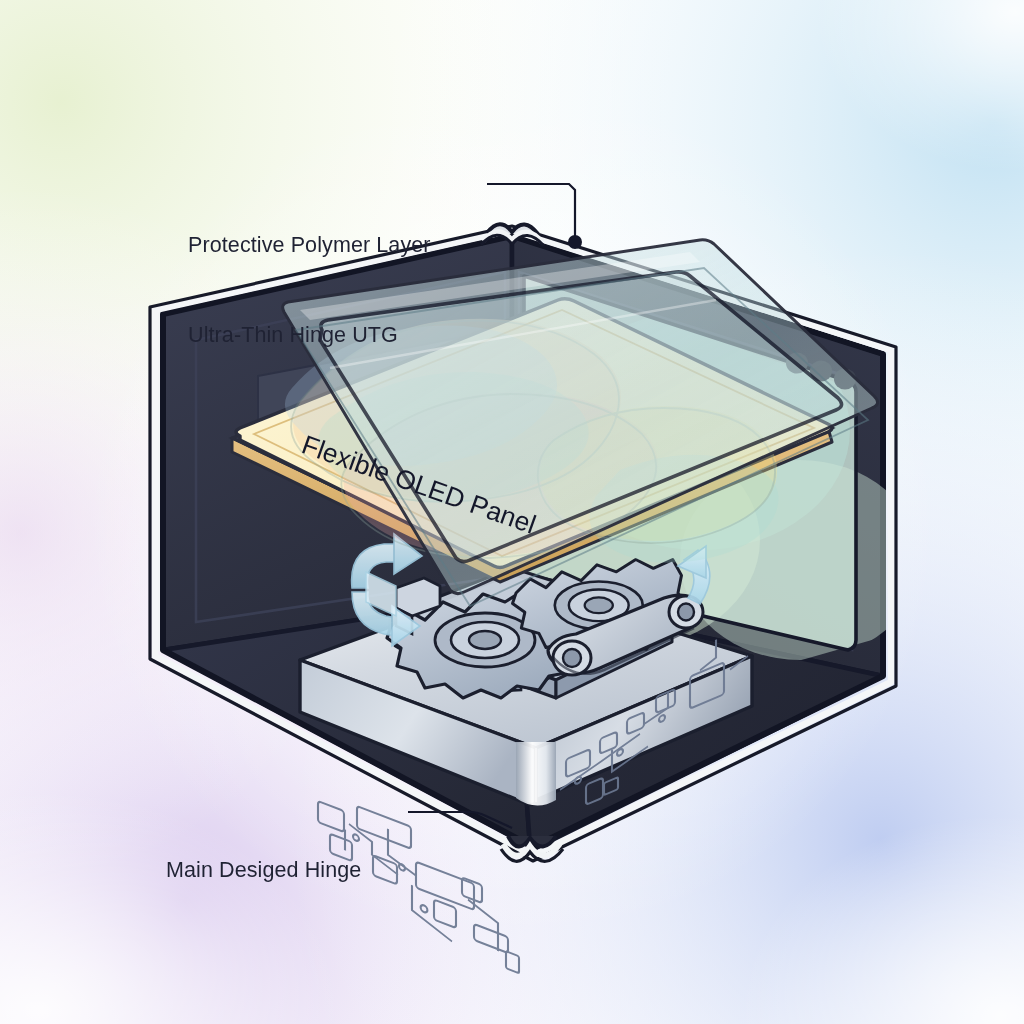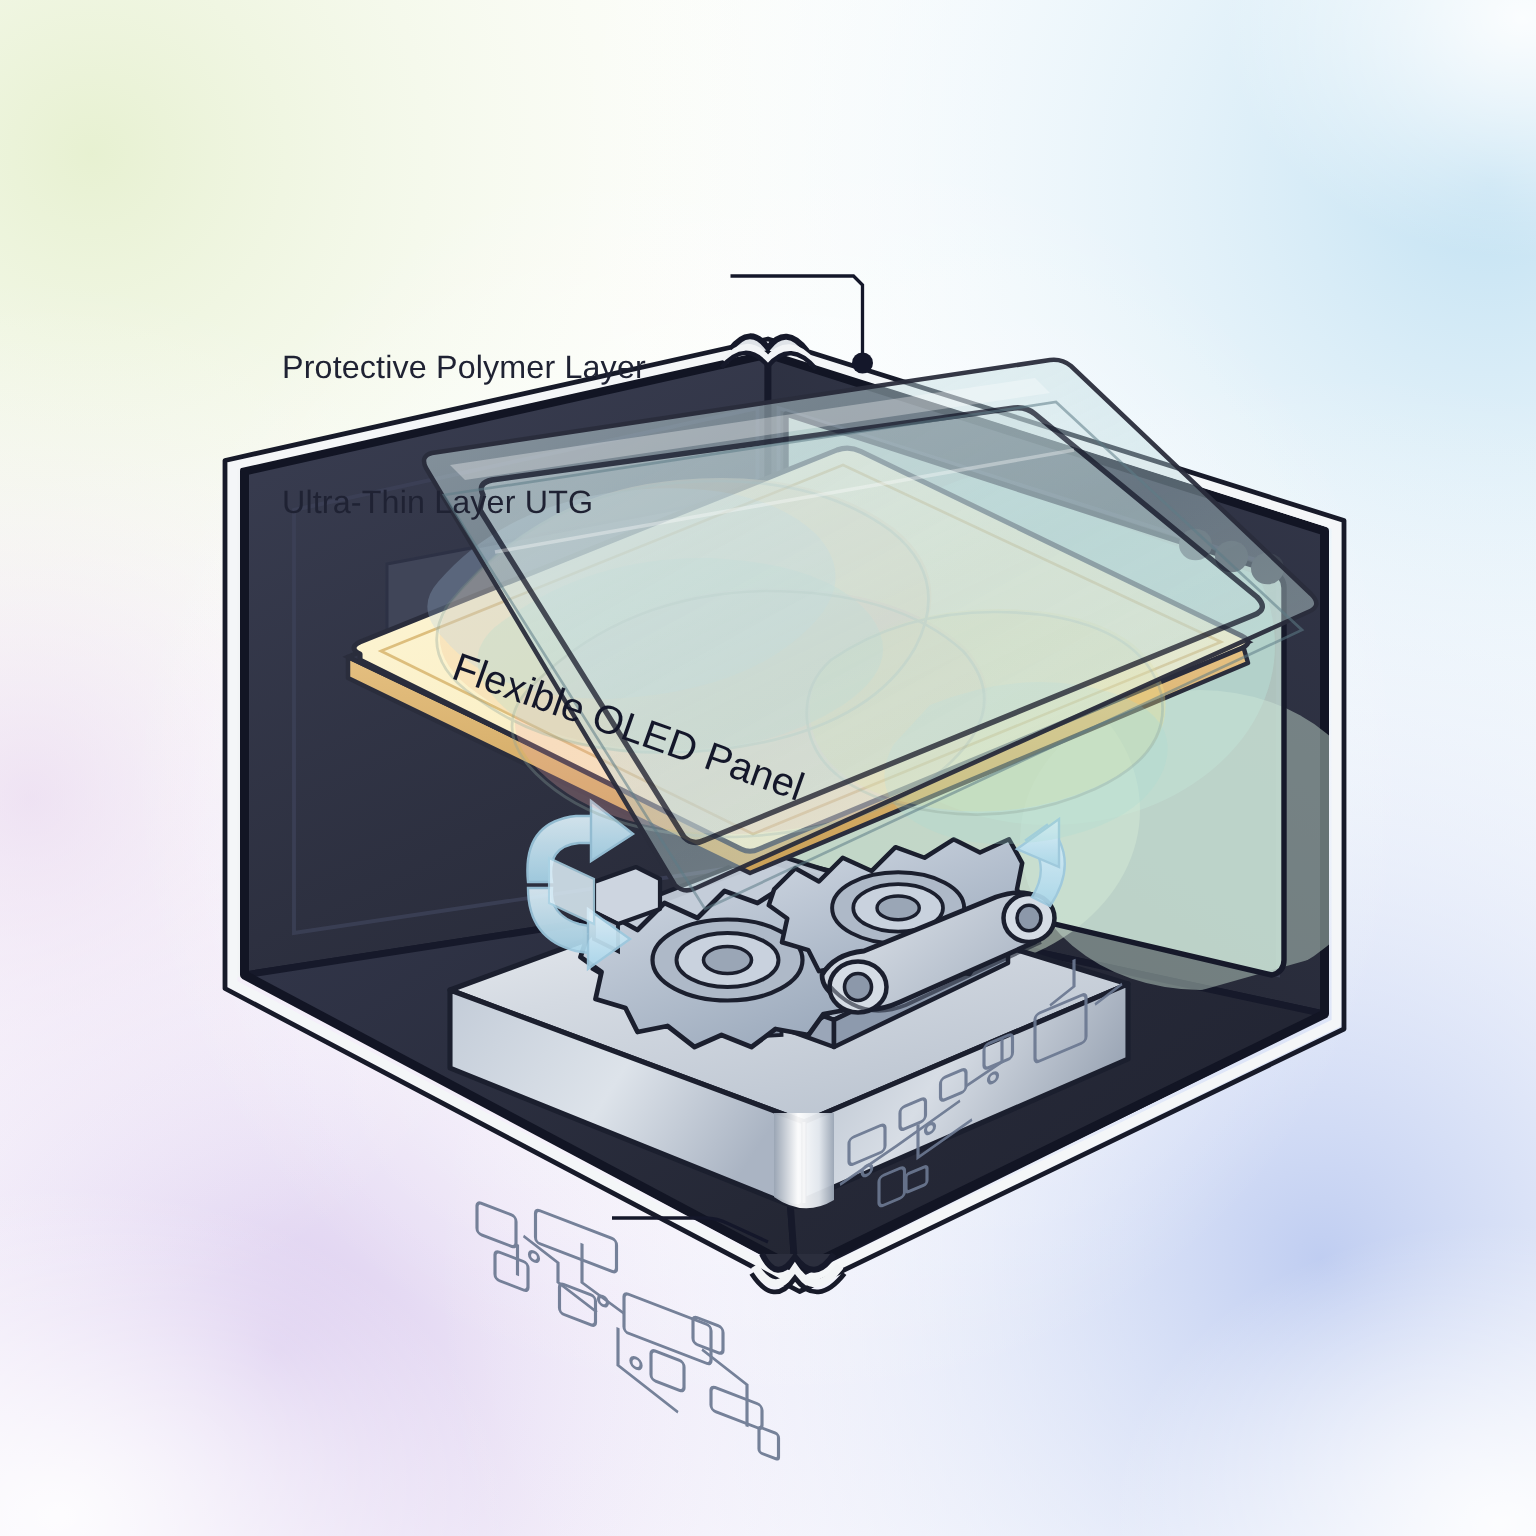--- a/index.html
+++ b/index.html
@@ -407,23 +407,24 @@
     </g>
 
     <g fill="none" stroke="#14172a" stroke-width="2.2">
       <path d="M487,184 L569,184 L575,190 L575,236"></path>
       <path d="M408,812 L470,812 Q478,812 486,816 L512,828"></path>
     </g>
   </svg>
 
   <div class="lbl" id="label-top">
     <span>Protective Polymer Layer</span>
-    <span>Ultra-Thin Layer UTG</span>
+    <span>Ultra-Thin Hinge UTG</span>
   </div>
 
   <div class="lbl" id="label-bottom">
+    <span>Main Desiged Hinge</span>
   </div>
 
   <svg style="position:absolute;inset:0;width:1024px;height:1024px;pointer-events:none;" viewBox="0 0 1024 1024">
     <text id="oled-text" x="300" y="452" transform="rotate(19.5 300 452)" font-family="Liberation Sans, sans-serif" font-size="26.5" fill="#14172a">Flexible OLED Panel</text>
   </svg>
 
 </div>
 
 </body></html>

